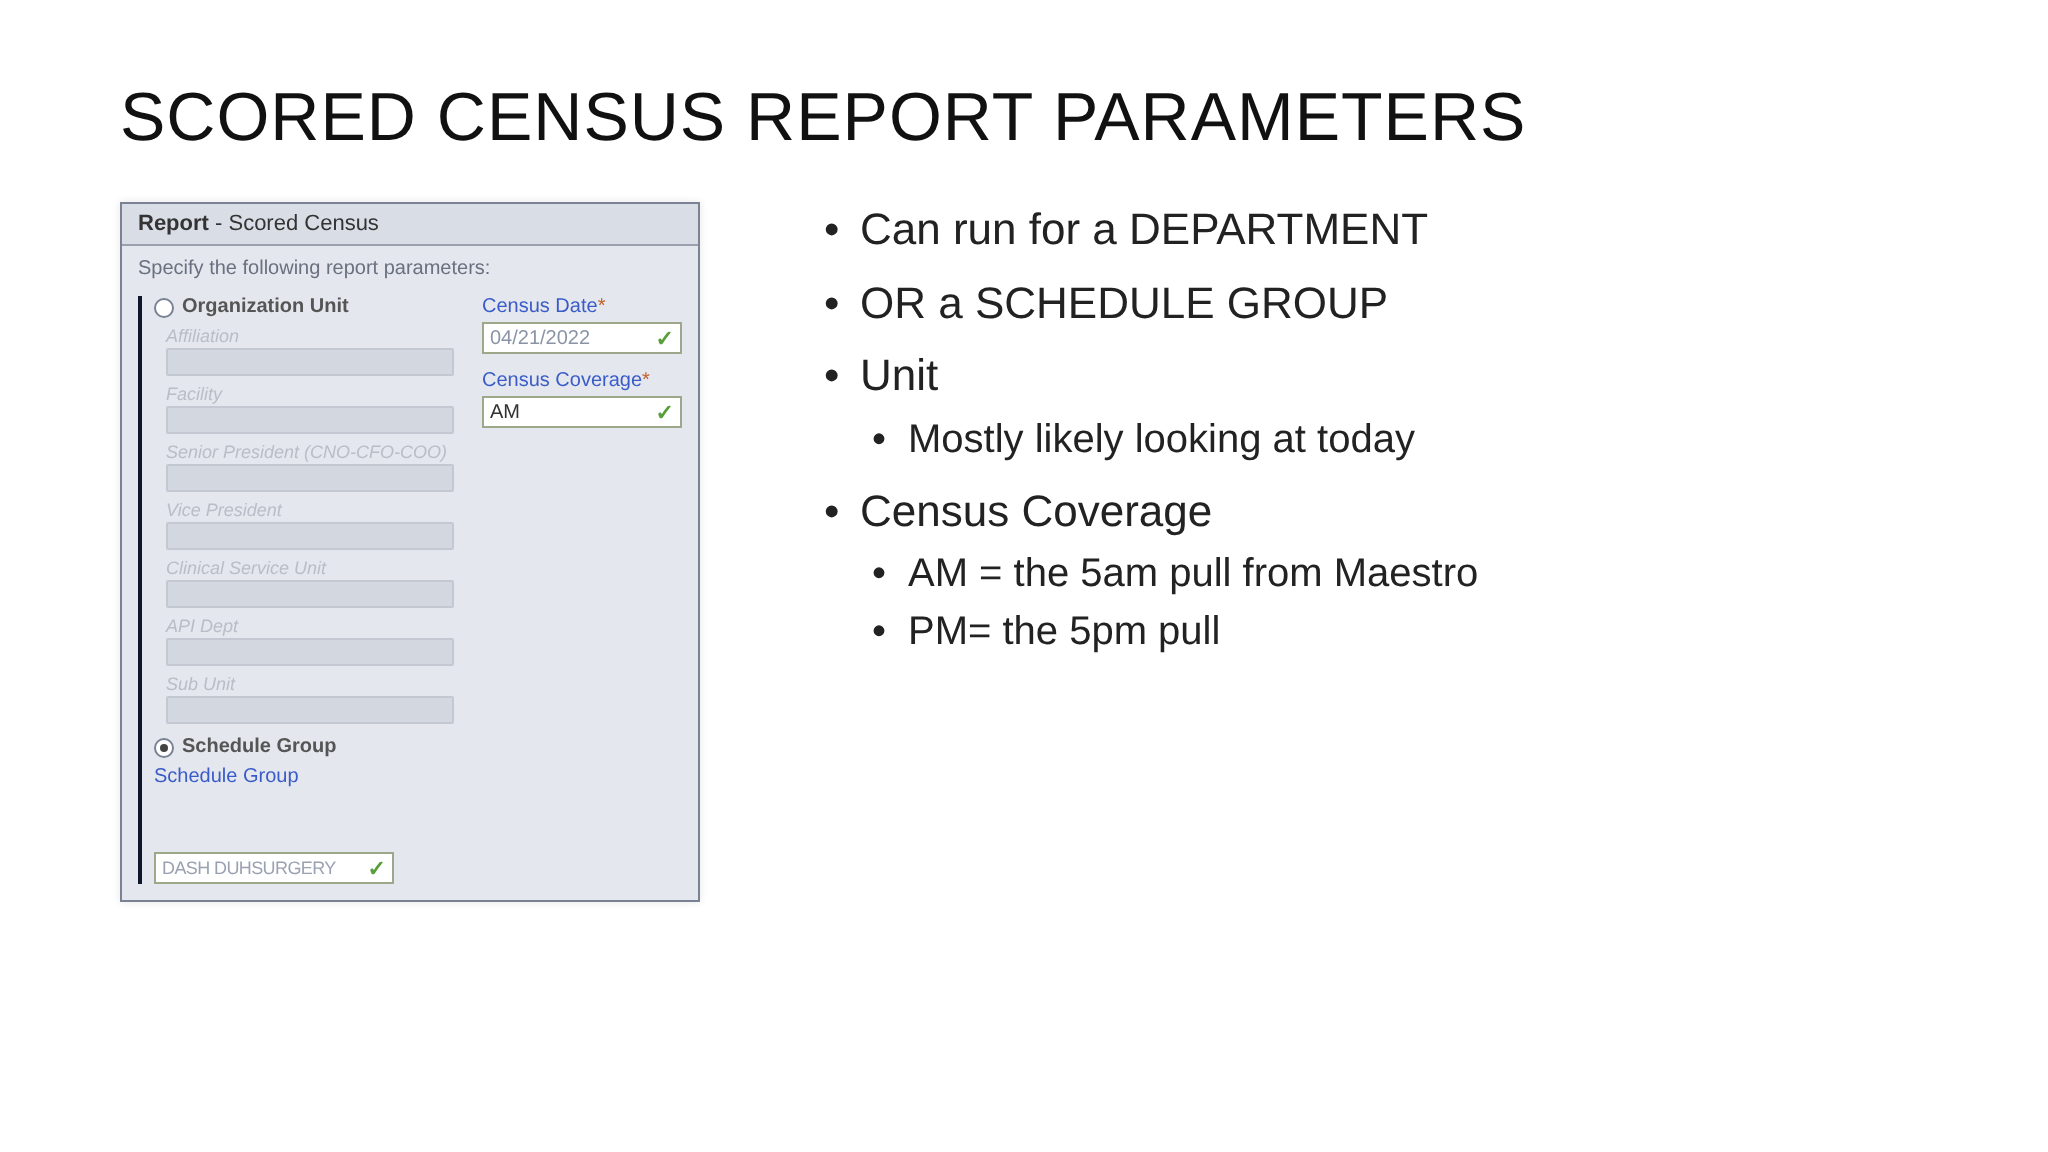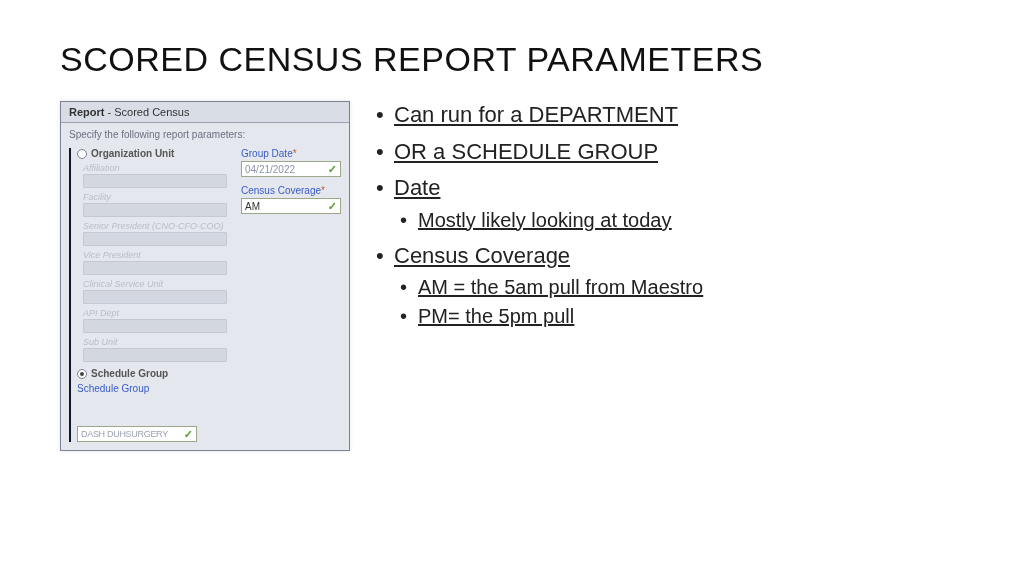--- a/index.html
+++ b/index.html
@@ -1,19 +1,19 @@
 <!DOCTYPE html>
 <html><head>
 <meta charset="utf-8">
 <style>
   * { box-sizing: border-box; margin: 0; padding: 0; }
   html, body { width: 1024px; height: 576px; background: #fff; font-family: "Segoe UI", Arial, sans-serif; }
   .slide { width: 1024px; height: 576px; padding: 40px 60px 20px 60px; }
   .title { font-size: 34px; font-weight: 400; letter-spacing: 0.5px; color: #111; margin-bottom: 22px; }
-  .content { display: flex; gap: 24px; align-items: flex-start; }
+  .content { display: flex; gap: 60px; align-items: flex-start; }
 
   
   .report-panel {
     width: 290px;
     background: #e4e7ed;
     border: 1px solid #7a8293;
     font-family: Arial, sans-serif;
     color: #444;
     font-size: 10px;
     box-shadow: 0 0 4px rgba(0,0,0,0.1);
@@ -67,21 +67,21 @@
   }
   .sched-val { color: #9aa1b0; font-size: 9px; letter-spacing: -0.3px; }
   .req-btn {
     margin: 8px auto 6px auto; display: block; width: 260px; height: 18px;
     background: #dfe2ea; border: 1px solid #8a90a0; font-size: 10px;
     font-weight: bold; color: #333; text-align: center; line-height: 16px;
   }
 
   
   .bullets { font-size: 22px; color: #222; }
-  .bullets ul { list-style: none; padding-left: 0; text-decoration: underline; }
+  .bullets ul { list-style: none; padding-left: 0; }
   .bullets > ul > li { margin-bottom: 8px; position: relative; padding-left: 20px; line-height: 1.3; }
   .bullets > ul > li::before { content: "•"; position: absolute; left: 2px; top: 0; }
   .sub { margin-top: 4px; }
   .sub li { font-size: 20px; position: relative; padding-left: 24px; line-height: 1.35; margin-bottom: 2px; }
   .sub li::before { content: "•"; position: absolute; left: 6px; top: 0; }
 </style>
 </head>
 <body>
 
 <div class="slide">
@@ -121,40 +121,40 @@
             <span class="opt-label">Schedule Group</span>
           </div>
           <div class="sched-lbl">Schedule Group</div>
           <div class="sched-box">
             <span class="sched-val">DASH DUHSURGERY</span>
             <span class="check">✓</span>
           </div>
         </div>
 
         <div class="col-right">
-          <div class="req-lbl"><span>Group Date</span><span class="ast">*</span></div>
+          <div class="req-lbl"><span>Census Date</span><span class="ast">*</span></div>
           <div class="req-box">
             <span class="req-val">04/21/2022</span>
             <span class="check">✓</span>
           </div>
           <div class="req-lbl"><span>Census Coverage</span><span class="ast">*</span></div>
           <div class="req-box">
             <span class="req-val" style="color:#333;">AM</span>
             <span class="check">✓</span>
           </div>
         </div>
       </div>
 
     </div>
 
     <div class="bullets">
       <ul>
         <li><span>Can run for a DEPARTMENT</span></li>
         <li><span>OR a SCHEDULE GROUP</span></li>
-        <li><span>Date</span>
+        <li><span>Unit</span>
           <ul class="sub">
             <li><span>Mostly likely looking at today</span></li>
           </ul>
         </li>
         <li><span>Census Coverage</span>
           <ul class="sub">
             <li><span>AM = the 5am pull from Maestro</span></li>
             <li><span>PM= the 5pm pull</span></li>
           </ul>
         </li>

